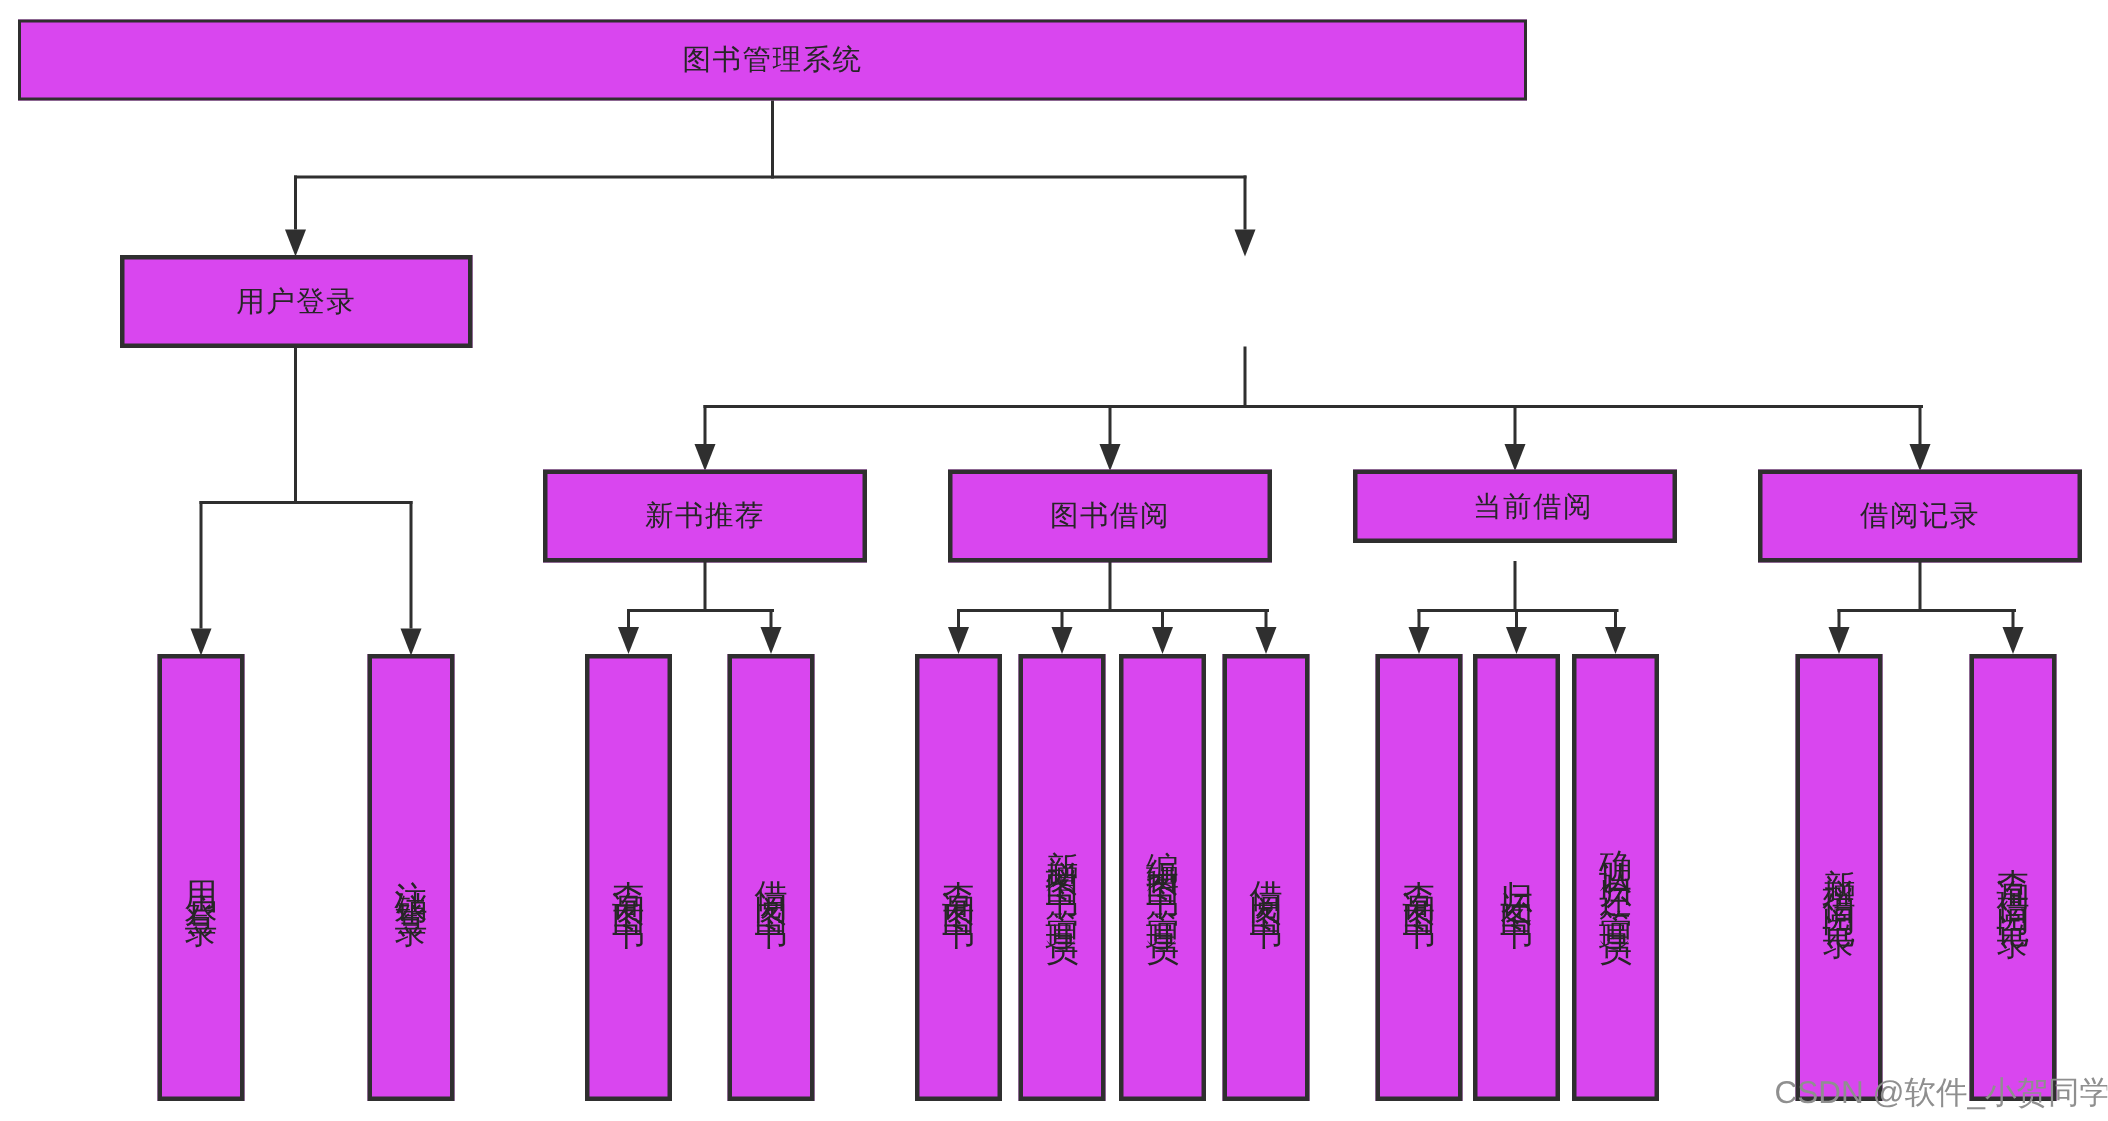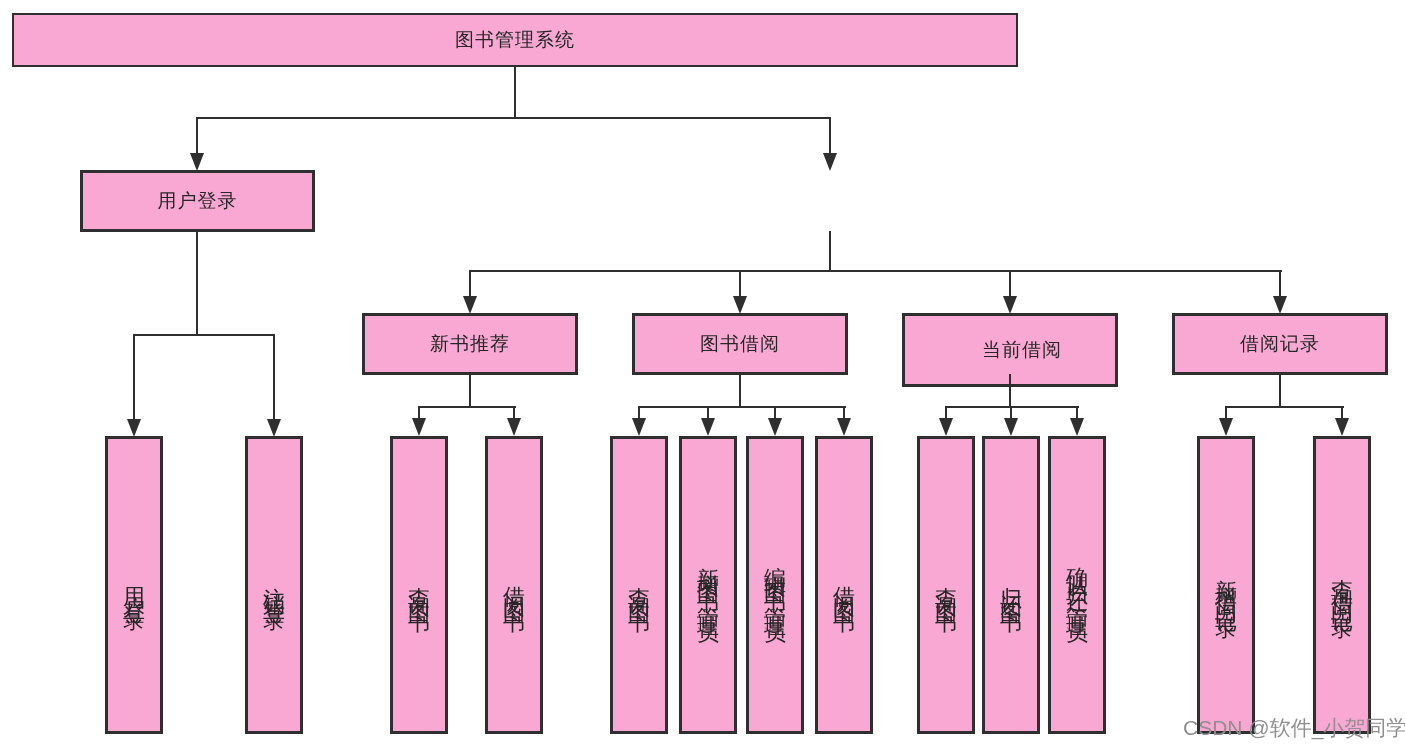--- a/index.html
+++ b/index.html
@@ -10,21 +10,21 @@
   }
   .stage {
     position: relative;
     width: 1405px;
     height: 747px;
     background: #ffffff;
     overflow: hidden;
   }
   .box {
     position: absolute;
-    background: #f9a8d4;
+    background: #d946ef;
     border: 2px solid #2f2f2f;
     box-sizing: border-box;
     display: flex;
     align-items: center;
     justify-content: center;
     color: #262626;
   }
   .hbox {
     font-size: 19px;
     letter-spacing: 1px;
@@ -90,21 +90,21 @@
   <div class="arrow" style="left:463px; top:296px;"></div>
   <div class="line" style="left:739px; top:270px; width:2px; height:27px;"></div>
   <div class="arrow" style="left:733px; top:296px;"></div>
   <div class="line" style="left:1009px; top:270px; width:2px; height:27px;"></div>
   <div class="arrow" style="left:1003px; top:296px;"></div>
   <div class="line" style="left:1279px; top:270px; width:2px; height:27px;"></div>
   <div class="arrow" style="left:1273px; top:296px;"></div>
 
   <div class="box hbox b3" style="left:632px; top:313px; width:216px; height:62px;">图书借阅</div>
   <div class="box hbox b3" style="left:362px; top:313px; width:216px; height:62px;">新书推荐</div>
-  <div class="box hbox b3" style="left:902px; top:313px; width:216px; height:74px;padding-left:24px;">当前借阅</div>
+  <div class="box hbox b3" style="left:902px; top:313px; width:216px; height:49px;padding-left:24px;">当前借阅</div>
   <div class="box hbox b3" style="left:1172px; top:313px; width:216px; height:62px;">借阅记录</div>
 
   <div class="line" style="left:469px; top:374px; width:2px; height:34px;"></div>
   <div class="line" style="left:418px; top:406px; width:98px; height:2px;"></div>
   <div class="line" style="left:418px; top:406px; width:2px; height:14px;"></div>
   <div class="arrow" style="left:412px; top:418px;"></div>
   <div class="line" style="left:513px; top:406px; width:2px; height:14px;"></div>
   <div class="arrow" style="left:507px; top:418px;"></div>
 
   <div class="line" style="left:739px; top:374px; width:2px; height:34px;"></div>

